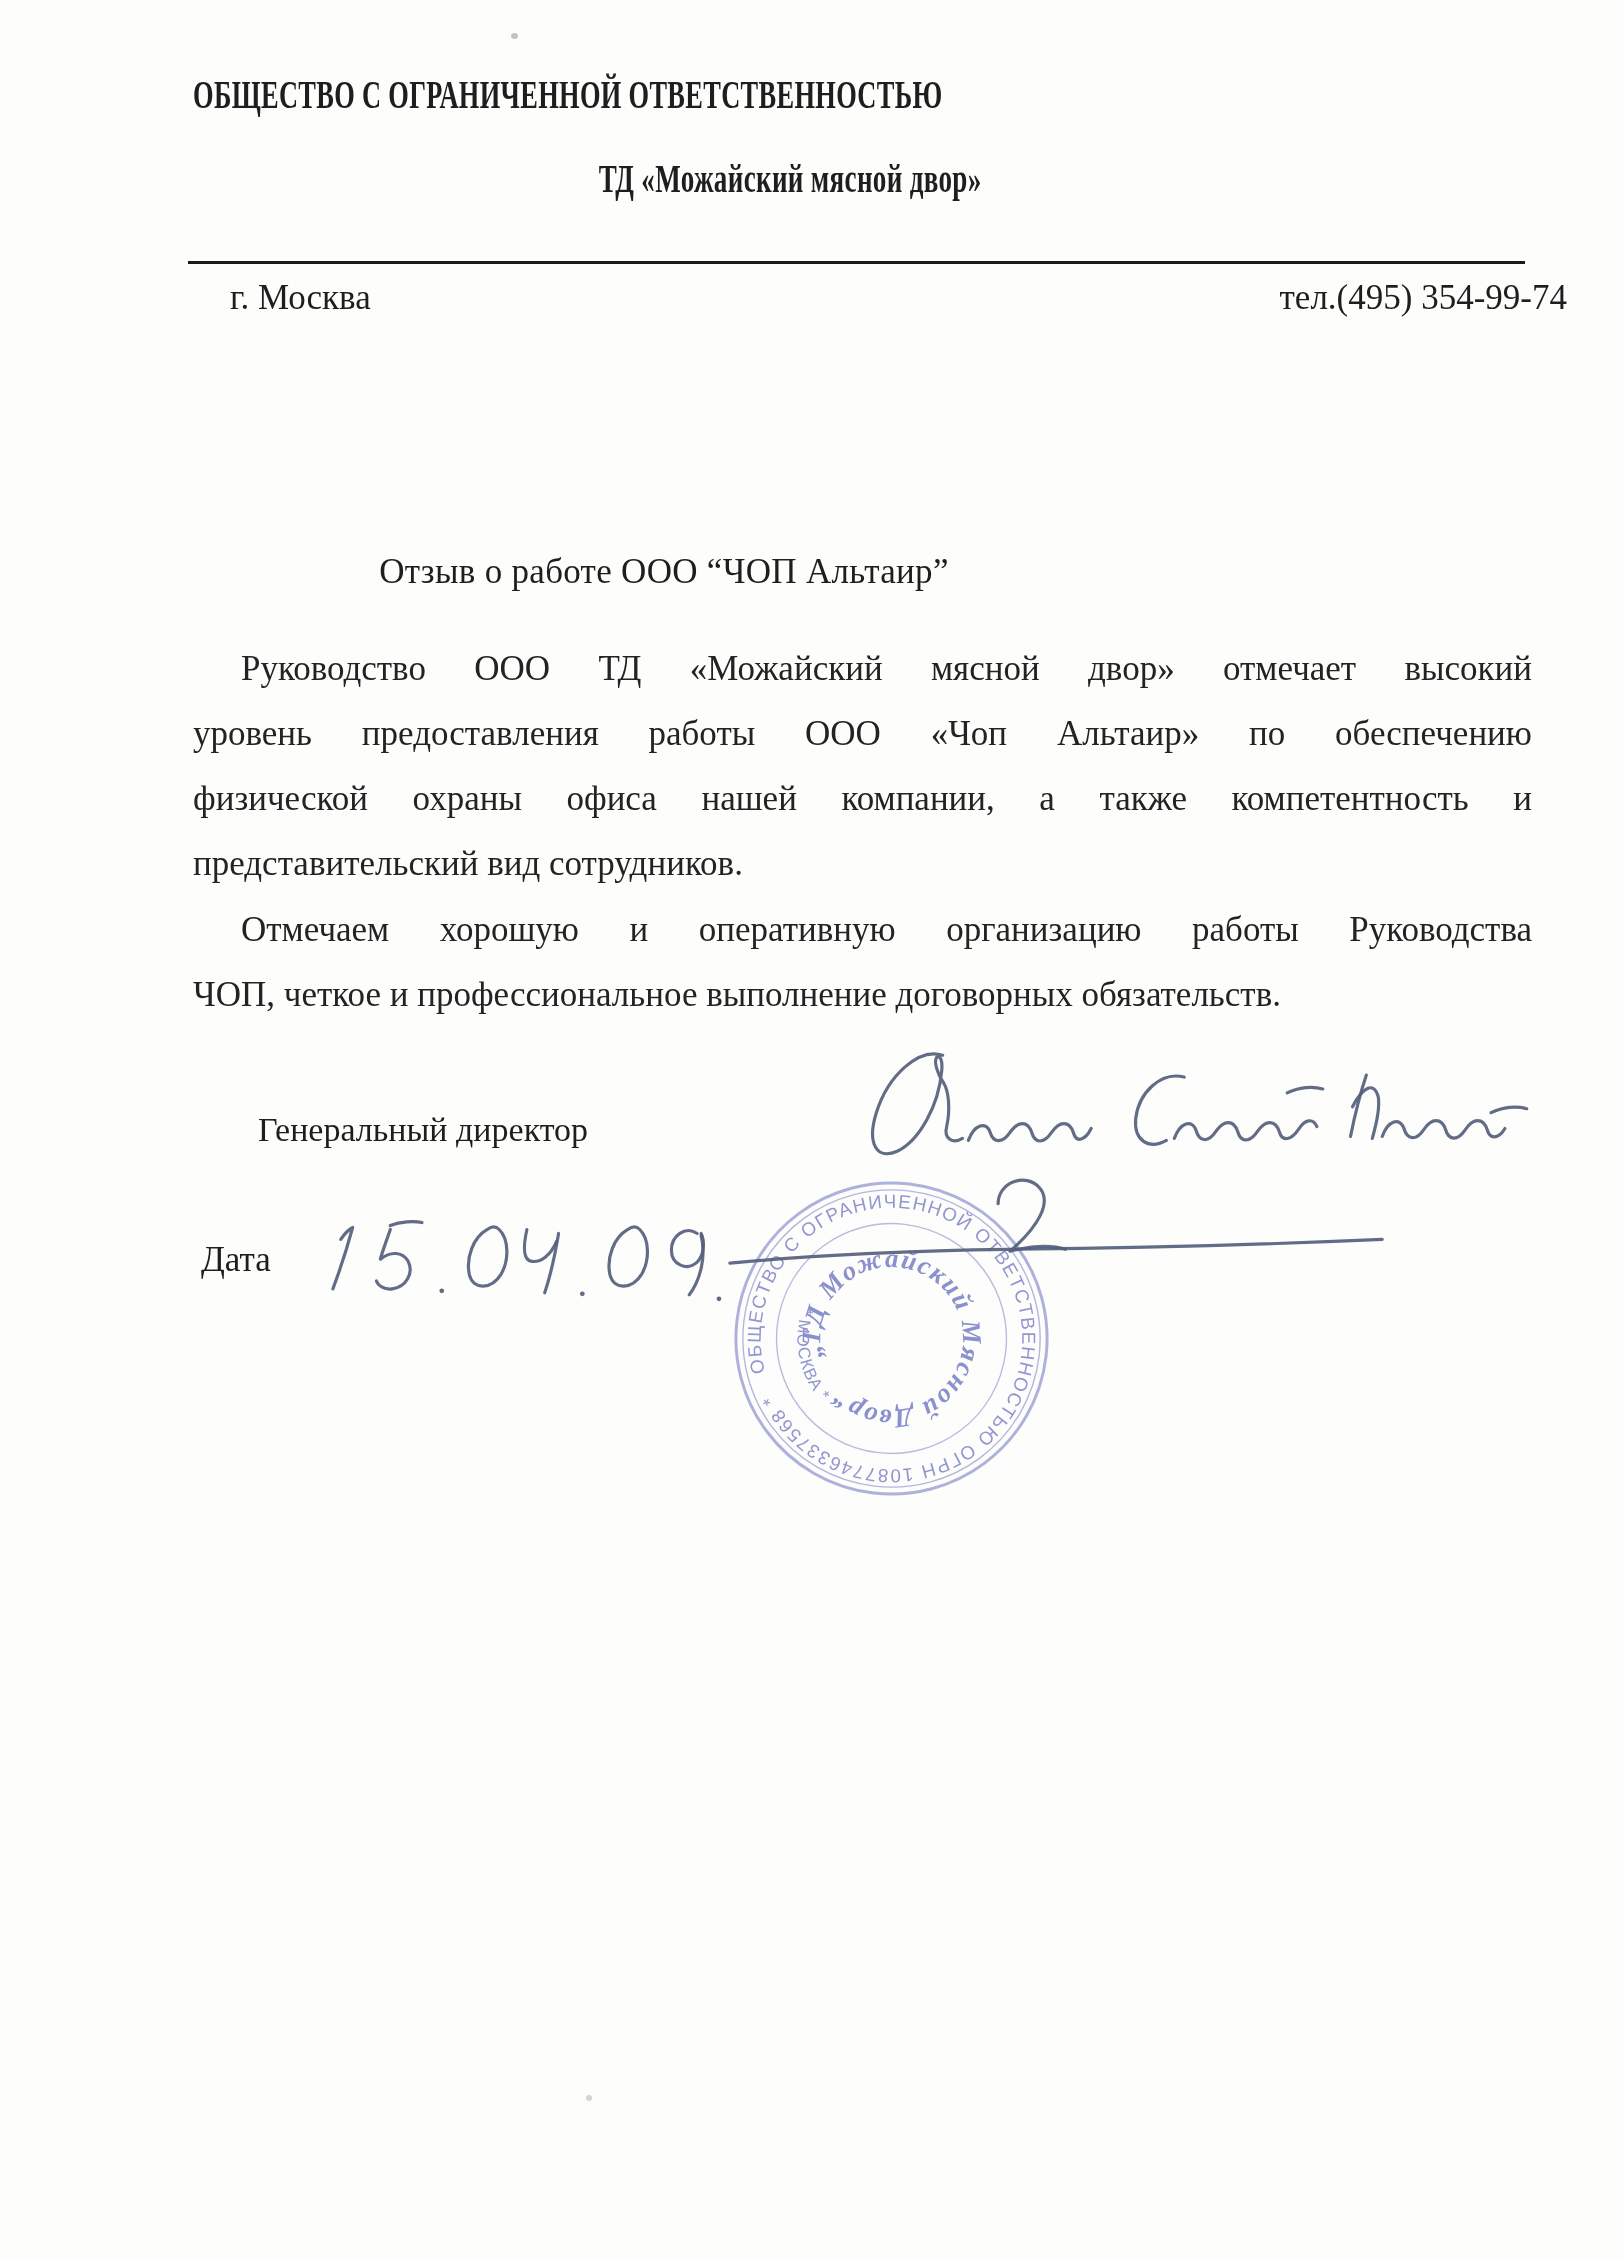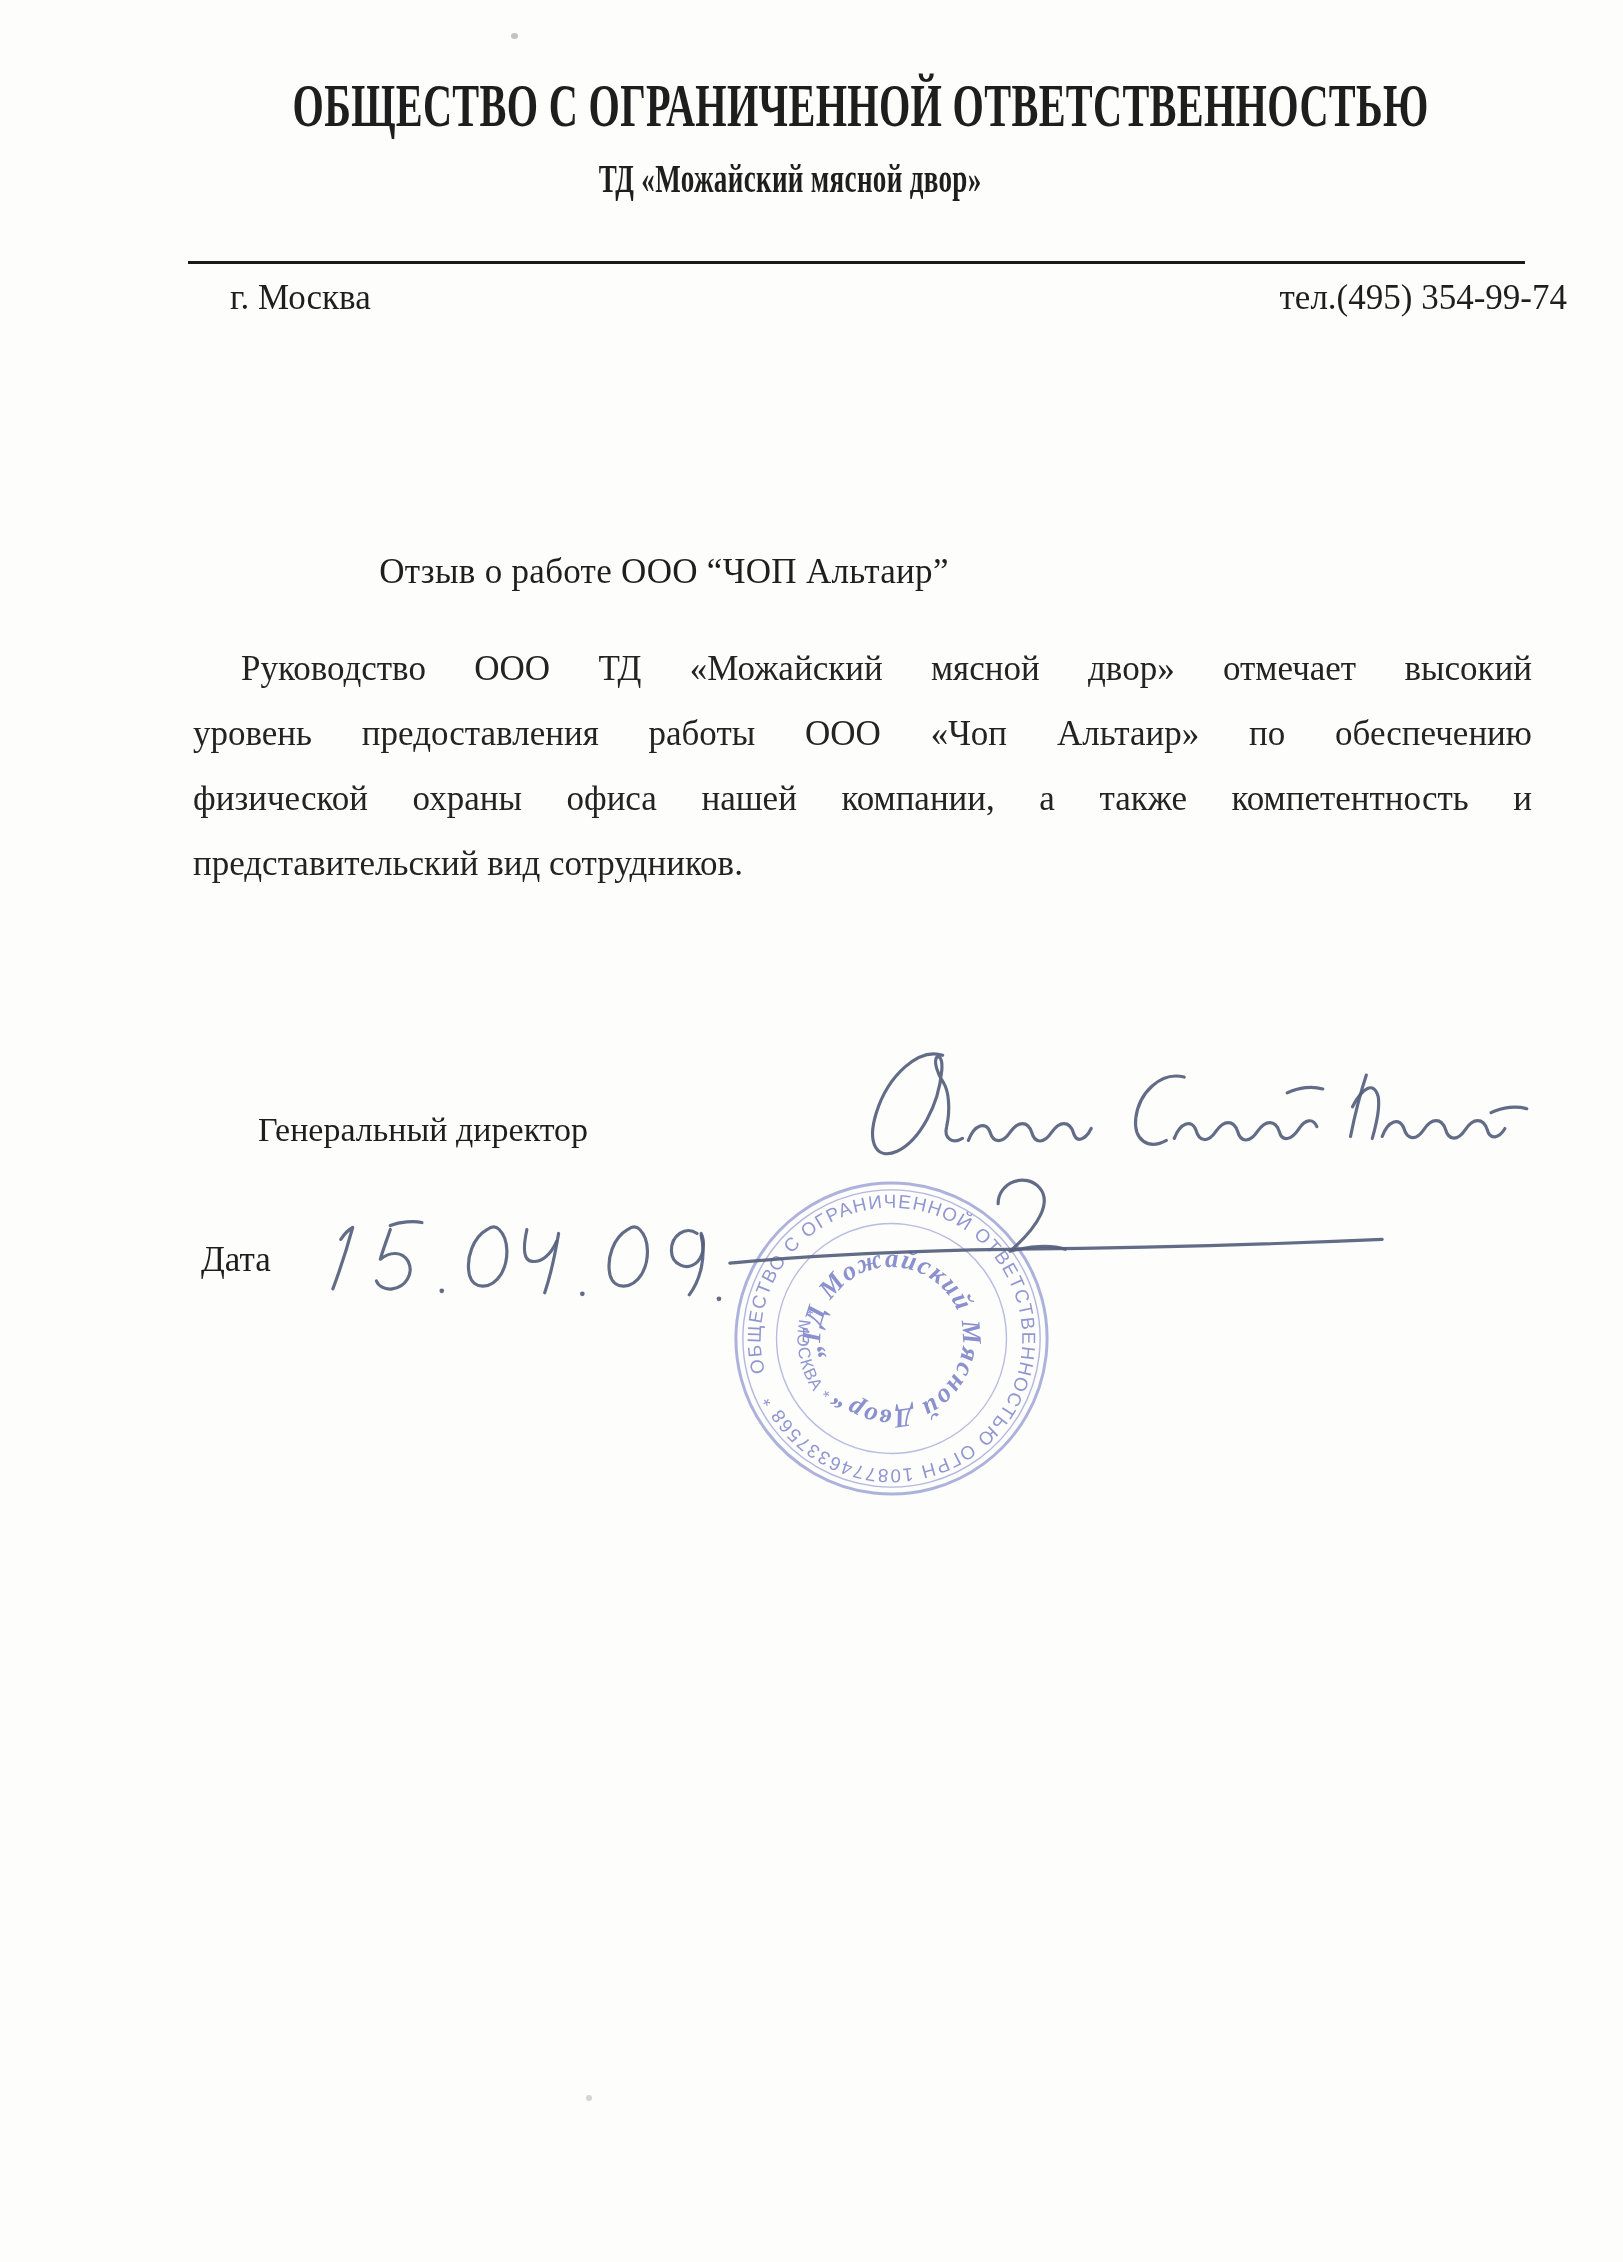--- a/index.html
+++ b/index.html
@@ -6,22 +6,22 @@
   body {
     width:1624px; height:2262px;
     background:#ffffff;
     font-family:"Liberation Serif", serif;
     color:#1e1e1e;
     position:relative;
     overflow:hidden;
   }
   .page { position:absolute; inset:0; background:#fdfdfb; }
 
-  .h1 { position:absolute; top:71px; left:0; width:1512px; text-align:right;
-        font-weight:bold; font-size:61px; white-space:nowrap; }
+  .h1 { position:absolute; top:71px; left:0; width:1512px; text-align:left;
+        font-weight:bold; font-size:40px; white-space:nowrap; }
   .h2 { position:absolute; top:154px; left:0; width:1580px; text-align:center;
         font-weight:bold; font-size:41px; white-space:nowrap; }
   .cond { display:inline-block; transform:scaleX(.66); transform-origin:50% 50%;
           letter-spacing:0.5px; }
 
   .rule { position:absolute; left:188px; top:261px; width:1337px; height:3px;
           background:#1a1a1a; }
   .meta-row { position:absolute; left:188px; top:278px; width:1337px;
               display:flex; justify-content:space-between; font-size:35px;margin-left:42px; }
 
@@ -79,20 +79,24 @@
 
   <div class="title">Отзыв о работе ООО “ЧОП Альтаир”</div>
 
   <div class="para p1">
     <div class="ln first">Руководство ООО ТД «Можайский мясной двор» отмечает высокий</div>
     <div class="ln">уровень предоставления работы ООО «Чоп Альтаир» по обеспечению</div>
     <div class="ln">физической охраны офиса нашей компании, а также компетентность и</div>
     <div class="ln last">представительский вид сотрудников.</div>
   </div>
 
+  <div class="para p2">
+    <div class="ln first">Отмечаем хорошую и оперативную организацию работы Руководства</div>
+    <div class="ln last">ЧОП, четкое и профессиональное выполнение договорных обязательств.</div>
+  </div>
 
   <div class="director">Генеральный директор</div>
   <div class="datelbl">Дата</div>
 
   <svg class="stamp-svg" viewBox="0 0 330 330" aria-hidden="true">
     <g transform="rotate(-15 165 165)">
       <circle cx="165" cy="165" r="157" fill="none" stroke="#8b93d0" stroke-width="3" opacity=".8"></circle>
       <circle cx="165" cy="165" r="150" fill="none" stroke="#8b93d0" stroke-width="1.4" opacity=".75"></circle>
       <circle cx="165" cy="165" r="116" fill="none" stroke="#8b93d0" stroke-width="1.4" opacity=".7"></circle>
       <path id="sp-outer" d="M 33 165 A 132 132 0 1 1 33 165.05" fill="none" stroke="none"></path>

